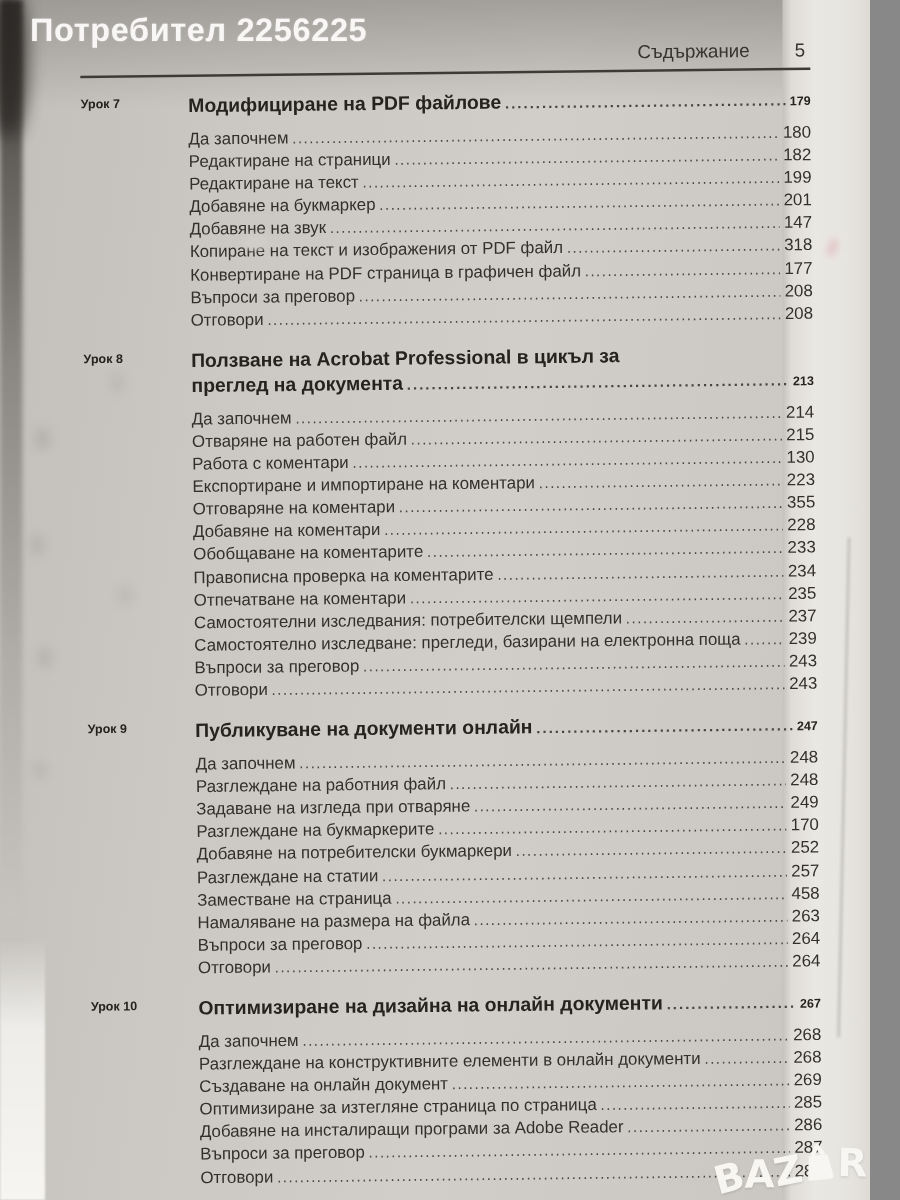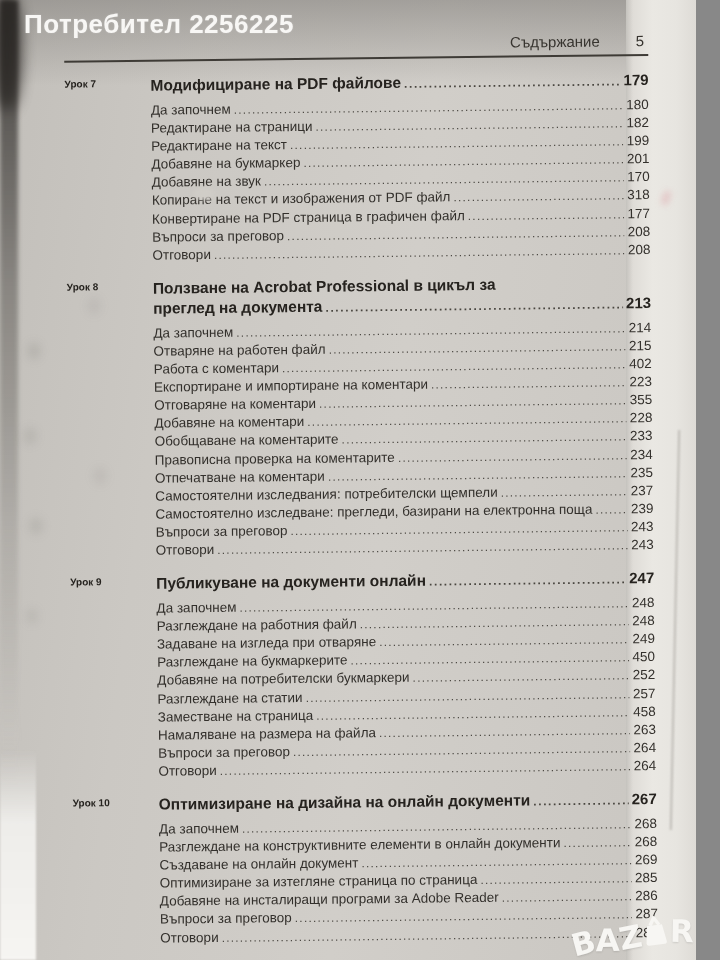--- a/index.html
+++ b/index.html
@@ -44,21 +44,21 @@
     font-size:15px;color:#37342f;padding-right:4px;}
   .toc-header .hdr-page{margin-left:36px;}
   .rule{margin-top:5px;border-top:2px solid #3e3b36;}
 
   .section{margin-top:14px;}
   .sec-head{display:flex;align-items:flex-start;}
   .sec-label{width:86px;flex:0 0 86px;font-weight:bold;font-size:10px;padding-top:2px;color:#26231f;}
   .sec-body{flex:1;min-width:0;}
   .sec-line{display:flex;align-items:baseline;font-weight:bold;font-size:15.5px;
     line-height:20px;color:#26231f;}
-  .sec-page{font-weight:bold;font-size:15px;}
+  .sec-page{font-weight:bold;font-size:10px;}
   .rows{margin-left:86px;margin-top:5px;}
   .row{display:flex;align-items:baseline;font-size:13.5px;line-height:18.1px;color:#33302c;}
   .row-page{color:#33302c;}
   .lead{flex:1;overflow:hidden;white-space:nowrap;margin:0 3px;color:#48453f;min-width:12px;}
   .lead::after{content:"......................................................................................................................................................................................";
     letter-spacing:1.2px;font-size:12px;}
   .lead-bold::after{font-weight:bold;letter-spacing:1.6px;}
 
   
   .user-watermark{position:absolute;left:24px;top:9px;font-size:26px;font-weight:bold;
@@ -117,21 +117,21 @@
               <span class="row-page">199</span>
             </div>
             <div class="row">
               <span class="row-text">Добавяне на букмаркер</span>
               <span class="lead"></span>
               <span class="row-page">201</span>
             </div>
             <div class="row">
               <span class="row-text">Добавяне на звук</span>
               <span class="lead"></span>
-              <span class="row-page">170</span>
+              <span class="row-page">147</span>
             </div>
             <div class="row">
               <span class="row-text">Копиране на текст и изображения от PDF файл</span>
               <span class="lead"></span>
               <span class="row-page">318</span>
             </div>
             <div class="row">
               <span class="row-text">Конвертиране на PDF страница в графичен файл</span>
               <span class="lead"></span>
               <span class="row-page">177</span>
@@ -169,21 +169,21 @@
               <span class="row-page">214</span>
             </div>
             <div class="row">
               <span class="row-text">Отваряне на работен файл</span>
               <span class="lead"></span>
               <span class="row-page">215</span>
             </div>
             <div class="row">
               <span class="row-text">Работа с коментари</span>
               <span class="lead"></span>
-              <span class="row-page">402</span>
+              <span class="row-page">130</span>
             </div>
             <div class="row">
               <span class="row-text">Експортиране и импортиране на коментари</span>
               <span class="lead"></span>
               <span class="row-page">223</span>
             </div>
             <div class="row">
               <span class="row-text">Отговаряне на коментари</span>
               <span class="lead"></span>
               <span class="row-page">355</span>
@@ -253,21 +253,21 @@
               <span class="row-page">248</span>
             </div>
             <div class="row">
               <span class="row-text">Задаване на изгледа при отваряне</span>
               <span class="lead"></span>
               <span class="row-page">249</span>
             </div>
             <div class="row">
               <span class="row-text">Разглеждане на букмаркерите</span>
               <span class="lead"></span>
-              <span class="row-page">450</span>
+              <span class="row-page">170</span>
             </div>
             <div class="row">
               <span class="row-text">Добавяне на потребителски букмаркери</span>
               <span class="lead"></span>
               <span class="row-page">252</span>
             </div>
             <div class="row">
               <span class="row-text">Разглеждане на статии</span>
               <span class="lead"></span>
               <span class="row-page">257</span>

